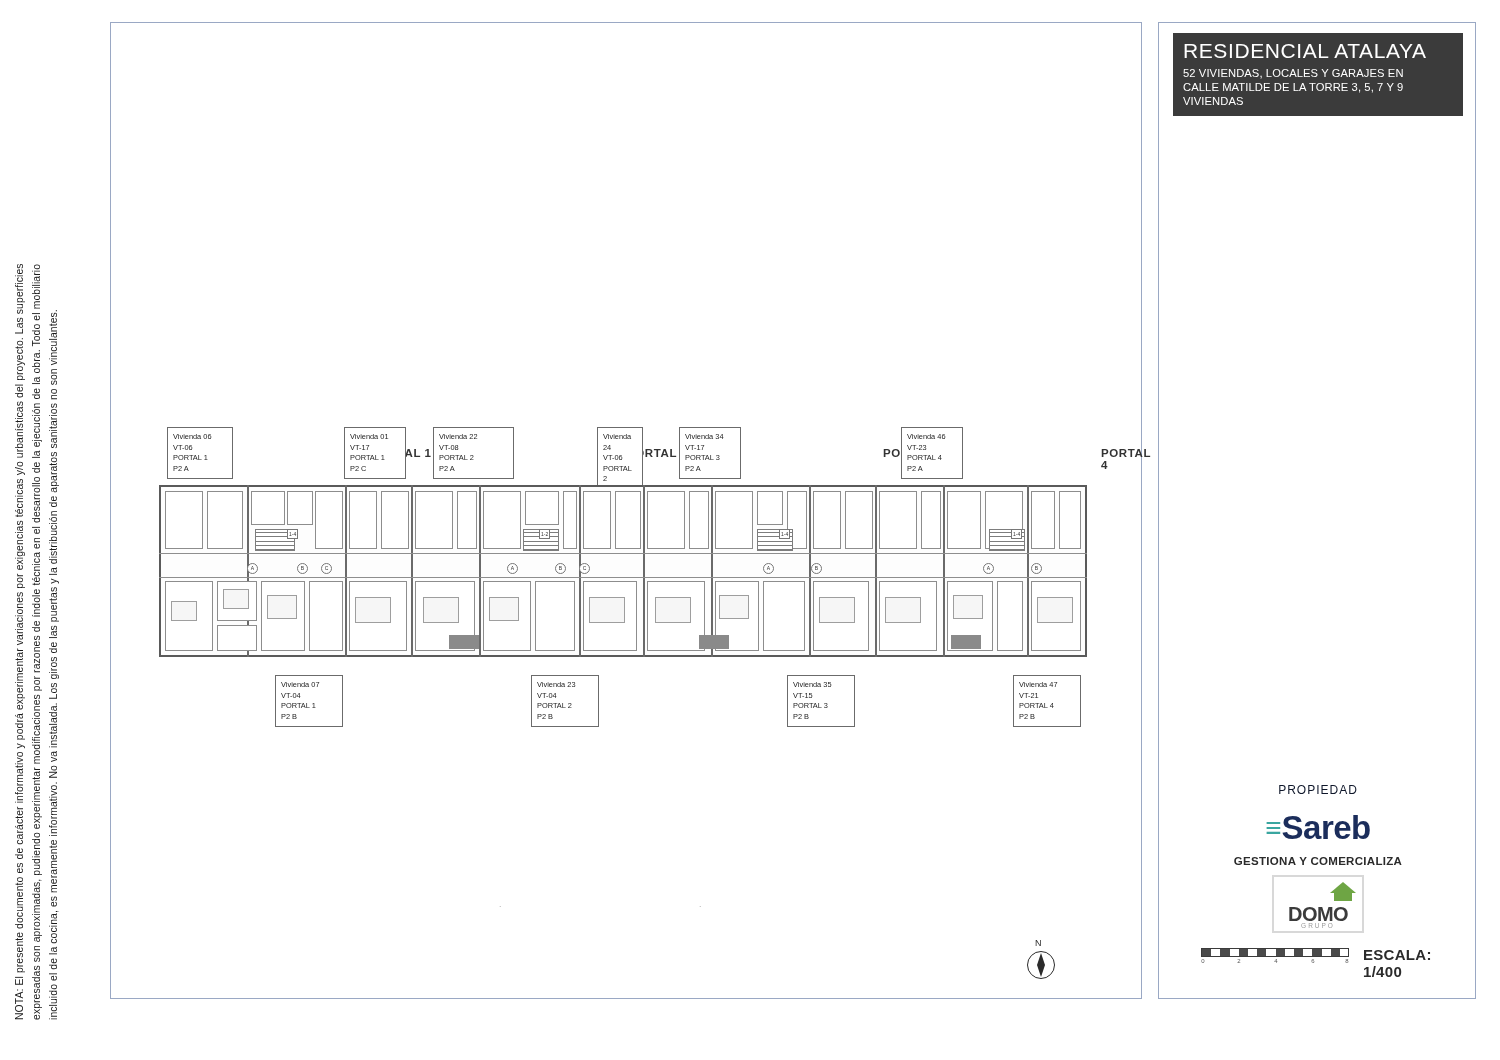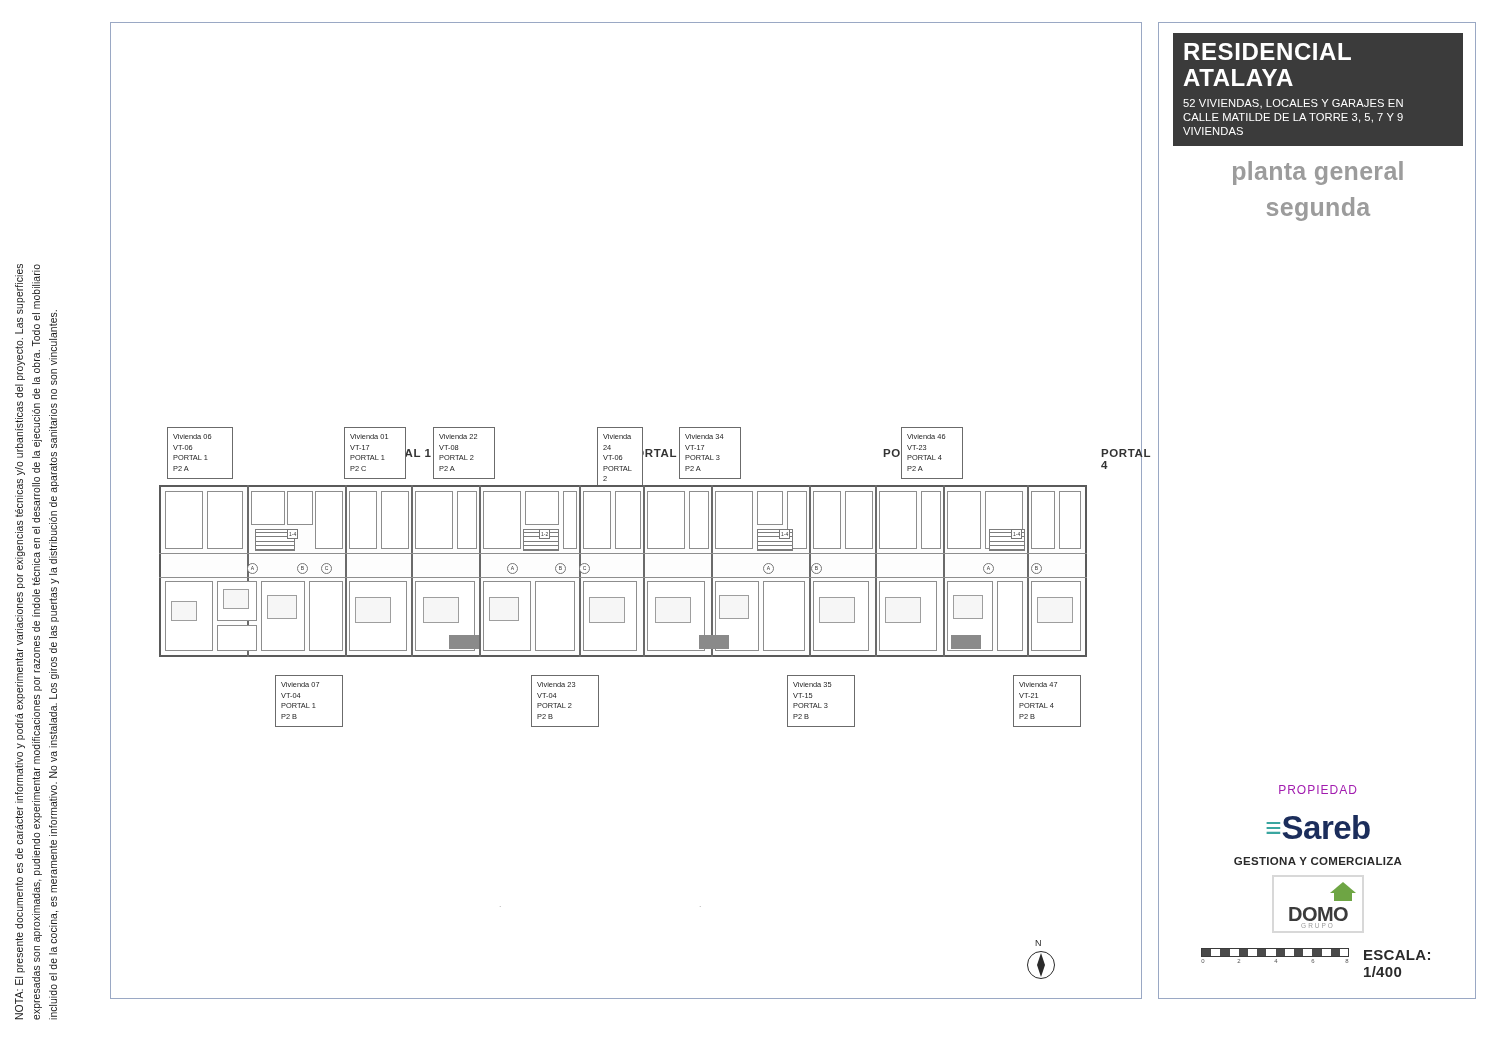--- a/index.html
+++ b/index.html
@@ -57,23 +57,23 @@
     position: absolute;
     left: 14px;
     top: 10px;
     width: 290px;
     background: #3b3b3b;
     color: #ffffff;
     padding: 6px 8px 8px 10px;
     box-sizing: border-box;
   }
   #project-title {
-    font-size: 24px;
+    font-size: 21px;
     letter-spacing: 0.6px;
-    font-weight: 700;
+    font-weight: 400;
     line-height: 1.1;
     margin-bottom: 4px;
   }
   .subtitle-line {
     font-size: 11.2px;
     line-height: 1.25;
     letter-spacing: 0.1px;
   }
   #plan-title {
     position: absolute;
@@ -87,21 +87,21 @@
     line-height: 1.45;
     letter-spacing: 0.3px;
   }
   #propiedad-label {
     position: absolute;
     left: 0;
     top: 760px;
     width: 318px;
     text-align: center;
     font-size: 12px;
-    color: #a21caf;
+    color: #0f172a;
     letter-spacing: 1px;
   }
   #sareb-logo {
     position: absolute;
     left: 0;
     top: 786px;
     width: 318px;
     text-align: center;
     font-size: 33px;
     font-weight: bold;
@@ -385,21 +385,21 @@
       <div>VT-06</div>
       <div>PORTAL 1</div>
       <div>P2 A</div>
     </div>
     <div class="callout" style="left:233px; top:404px; width:62px;">
       <div>Vivienda 01</div>
       <div>VT-17</div>
       <div>PORTAL 1</div>
       <div>P2 C</div>
     </div>
-    <div class="callout" style="left:322px; top:404px; width:62px;">
+    <div class="callout" style="left:322px; top:404px; width:81px;">
       <div>Vivienda 22</div>
       <div>VT-08</div>
       <div>PORTAL 2</div>
       <div>P2 A</div>
     </div>
     <div class="callout" style="left:486px; top:404px; width:46px;">
       <div>Vivienda 24</div>
       <div>VT-06</div>
       <div>PORTAL 2</div>
       <div>P2 C</div>
@@ -561,24 +561,20 @@
 
 <div id="title-panel">
 
   <div id="title-header">
     <div id="project-title">RESIDENCIAL ATALAYA</div>
     <div class="subtitle-line">52 VIVIENDAS, LOCALES Y GARAJES EN</div>
     <div class="subtitle-line">CALLE MATILDE DE LA TORRE 3, 5, 7 Y 9</div>
     <div class="subtitle-line">VIVIENDAS</div>
   </div>
 
-  <div id="plan-title">
-    <div>planta general</div>
-    <div>segunda</div>
-  </div>
 
   <div id="propiedad-label">PROPIEDAD</div>
 
   <div id="sareb-logo">
     <span id="sareb-mark">≡</span><span>Sareb</span>
   </div>
 
   <div id="gestiona-label">GESTIONA Y COMERCIALIZA</div>
 
   <div id="domo-logo">

